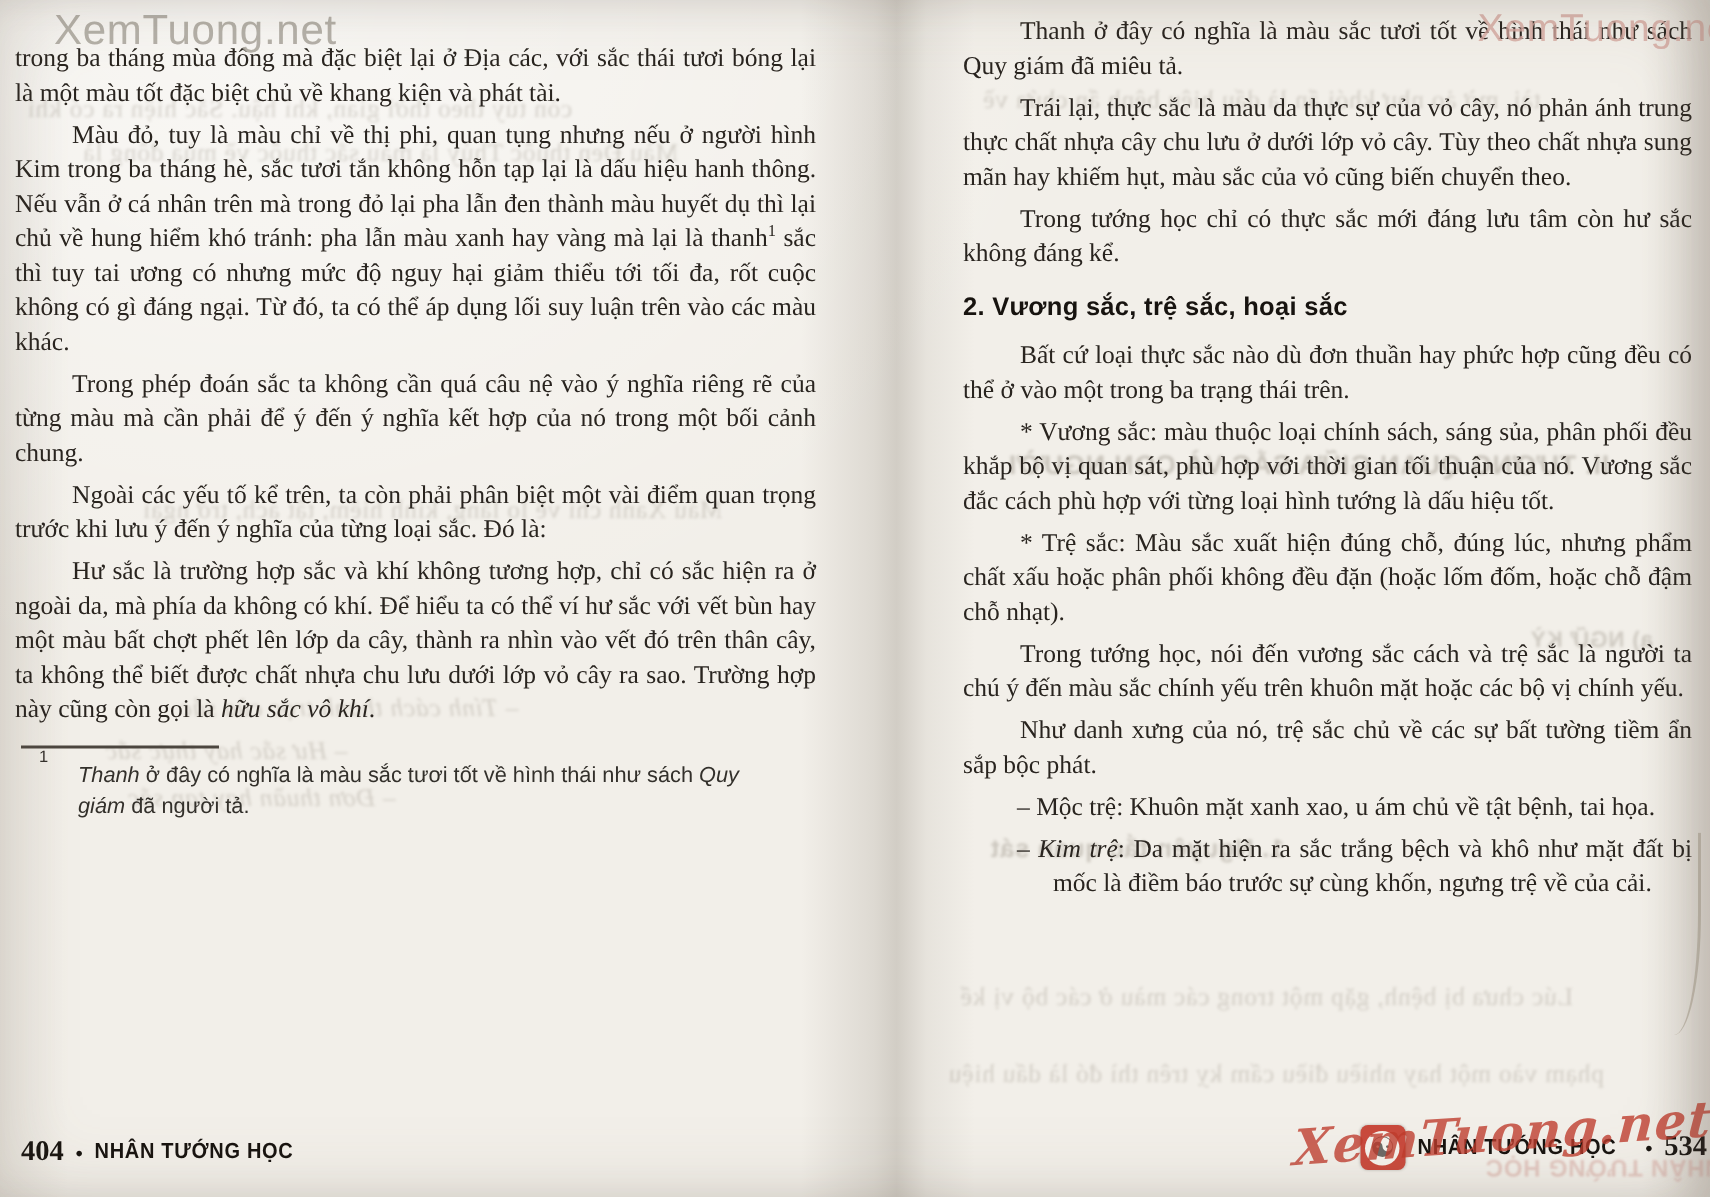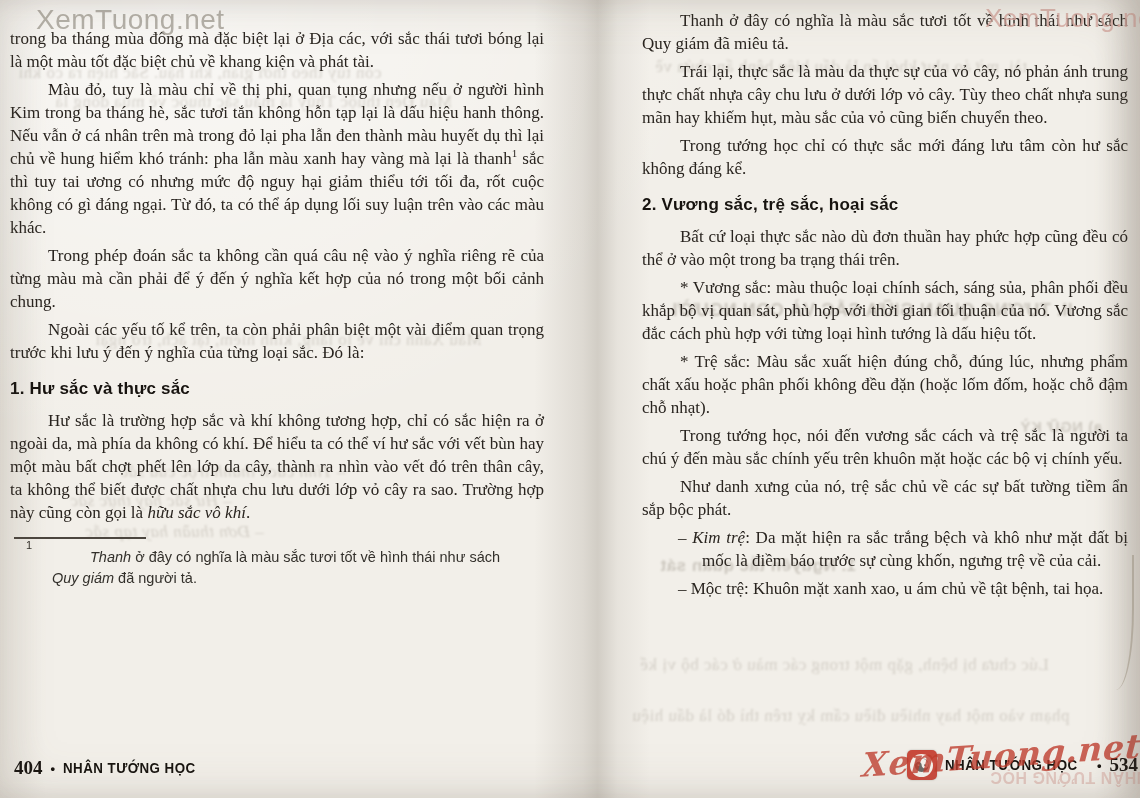--- a/index.html
+++ b/index.html
@@ -127,48 +127,47 @@
 
   <div class="wm wm-tl">XemTuong.net</div>
   <div class="wm wm-tr">XemTuong.net</div>
 
   <section class="page page-left">
     <div class="pbody">
         <div class="blk p cont"><span>trong ba tháng mùa đông mà đặc biệt lại ở Địa các, với sắc thái tươi bóng lại là một màu tốt đặc biệt chủ về khang kiện và phát tài.</span></div>
         <div class="blk p"><span>Màu đỏ, tuy là màu chỉ về thị phi, quan tụng nhưng nếu ở người hình Kim trong ba tháng hè, sắc tươi tắn không hỗn tạp lại là dấu hiệu hanh thông. Nếu vẫn ở cá nhân trên mà trong đỏ lại pha lẫn đen thành màu huyết dụ thì lại chủ về hung hiểm khó tránh: pha lẫn màu xanh hay vàng mà lại là thanh</span><sup>1</sup><span> sắc thì tuy tai ương có nhưng mức độ nguy hại giảm thiểu tới tối đa, rốt cuộc không có gì đáng ngại. Từ đó, ta có thể áp dụng lối suy luận trên vào các màu khác.</span></div>
         <div class="blk p"><span>Trong phép đoán sắc ta không cần quá câu nệ vào ý nghĩa riêng rẽ của từng màu mà cần phải để ý đến ý nghĩa kết hợp của nó trong một bối cảnh chung.</span></div>
         <div class="blk p"><span>Ngoài các yếu tố kể trên, ta còn phải phân biệt một vài điểm quan trọng trước khi lưu ý đến ý nghĩa của từng loại sắc. Đó là:</span></div>
-        <div class="blk h hn"><span>1. Hư sắc và thực sắc</span></div>
         <div class="blk p"><span>Hư sắc là trường hợp sắc và khí không tương hợp, chỉ có sắc hiện ra ở ngoài da, mà phía da không có khí. Để hiểu ta có thể ví hư sắc với vết bùn hay một màu bất chợt phết lên lớp da cây, thành ra nhìn vào vết đó trên thân cây, ta không thể biết được chất nhựa chu lưu dưới lớp vỏ cây ra sao. Trường hợp này cũng còn gọi là </span><span style="font-style: italic;">hữu sắc vô khí</span><span>.</span></div>
       </div>
     <div class="footnote-rule"></div>
     <div class="footnote">
       <sup class="fn-marker">1</sup>
-      <span><span style="font-style: italic; margin-left: 38px;">Thanh</span><span> ở đây có nghĩa là màu sắc tươi tốt về hình thái như sách </span><span style="font-style: italic;">Quy giám</span><span> đã người tả.</span></span>
+      <span><span style="font-style: italic;">Thanh</span><span> ở đây có nghĩa là màu sắc tươi tốt về hình thái như sách </span><span style="font-style: italic;">Quy giám</span><span> đã người tả.</span></span>
     </div>
     <div class="footer footer-left">
       <span class="pgnum">404</span>
       <span class="sep">•</span>
       <span class="btitle">NHÂN TƯỚNG HỌC</span>
     </div>
   </section>
 
   <section class="page page-right">
     <div class="pbody">
         <div class="blk p"><span>Thanh ở đây có nghĩa là màu sắc tươi tốt về hình thái như sách Quy giám đã miêu tả.</span></div>
         <div class="blk p"><span>Trái lại, thực sắc là màu da thực sự của vỏ cây, nó phản ánh trung thực chất nhựa cây chu lưu ở dưới lớp vỏ cây. Tùy theo chất nhựa sung mãn hay khiếm hụt, màu sắc của vỏ cũng biến chuyển theo.</span></div>
         <div class="blk p"><span>Trong tướng học chỉ có thực sắc mới đáng lưu tâm còn hư sắc không đáng kể.</span></div>
         <div class="blk h hn"><span>2. Vương sắc, trệ sắc, hoại sắc</span></div>
         <div class="blk p"><span>Bất cứ loại thực sắc nào dù đơn thuần hay phức hợp cũng đều có thể ở vào một trong ba trạng thái trên.</span></div>
         <div class="blk p"><span>* </span><span style="">Vương sắc</span><span>: màu thuộc loại chính sách, sáng sủa, phân phối đều khắp bộ vị quan sát, phù hợp với thời gian tối thuận của nó. Vương sắc đắc cách phù hợp với từng loại hình tướng là dấu hiệu tốt.</span></div>
         <div class="blk p"><span>* </span><span style="">Trệ sắc</span><span>: Màu sắc xuất hiện đúng chỗ, đúng lúc, nhưng phẩm chất xấu hoặc phân phối không đều đặn (hoặc lốm đốm, hoặc chỗ đậm chỗ nhạt).</span></div>
         <div class="blk p"><span>Trong tướng học, nói đến vương sắc cách và trệ sắc là người ta chú ý đến màu sắc chính yếu trên khuôn mặt hoặc các bộ vị chính yếu.</span></div>
         <div class="blk p"><span>Như danh xưng của nó, trệ sắc chủ về các sự bất tường tiềm ẩn sắp bộc phát.</span></div>
+        <div class="blk p li"><span>– Mộc trệ: Khuôn mặt xanh xao, u ám chủ về tật bệnh, tai họa.</span></div>
         <div class="blk p li"><span>– </span><span style="font-style: italic;">Kim trệ</span><span>: Da mặt hiện ra sắc trắng bệch và khô như mặt đất bị mốc là điềm báo trước sự cùng khốn, ngưng trệ về của cải.</span></div>
-        <div class="blk p li"><span>– Mộc trệ: Khuôn mặt xanh xao, u ám chủ về tật bệnh, tai họa.</span></div>
       </div>
     <div class="footer footer-right">
       <span class="logo">
         <span class="yy-circle">
             <span class="yy-glyph">☯</span>
           </span>
       </span>
       <span class="btitle">NHÂN TƯỚNG HỌC</span>
       <span class="sep">•</span>
       <span class="pgnum">534</span>

